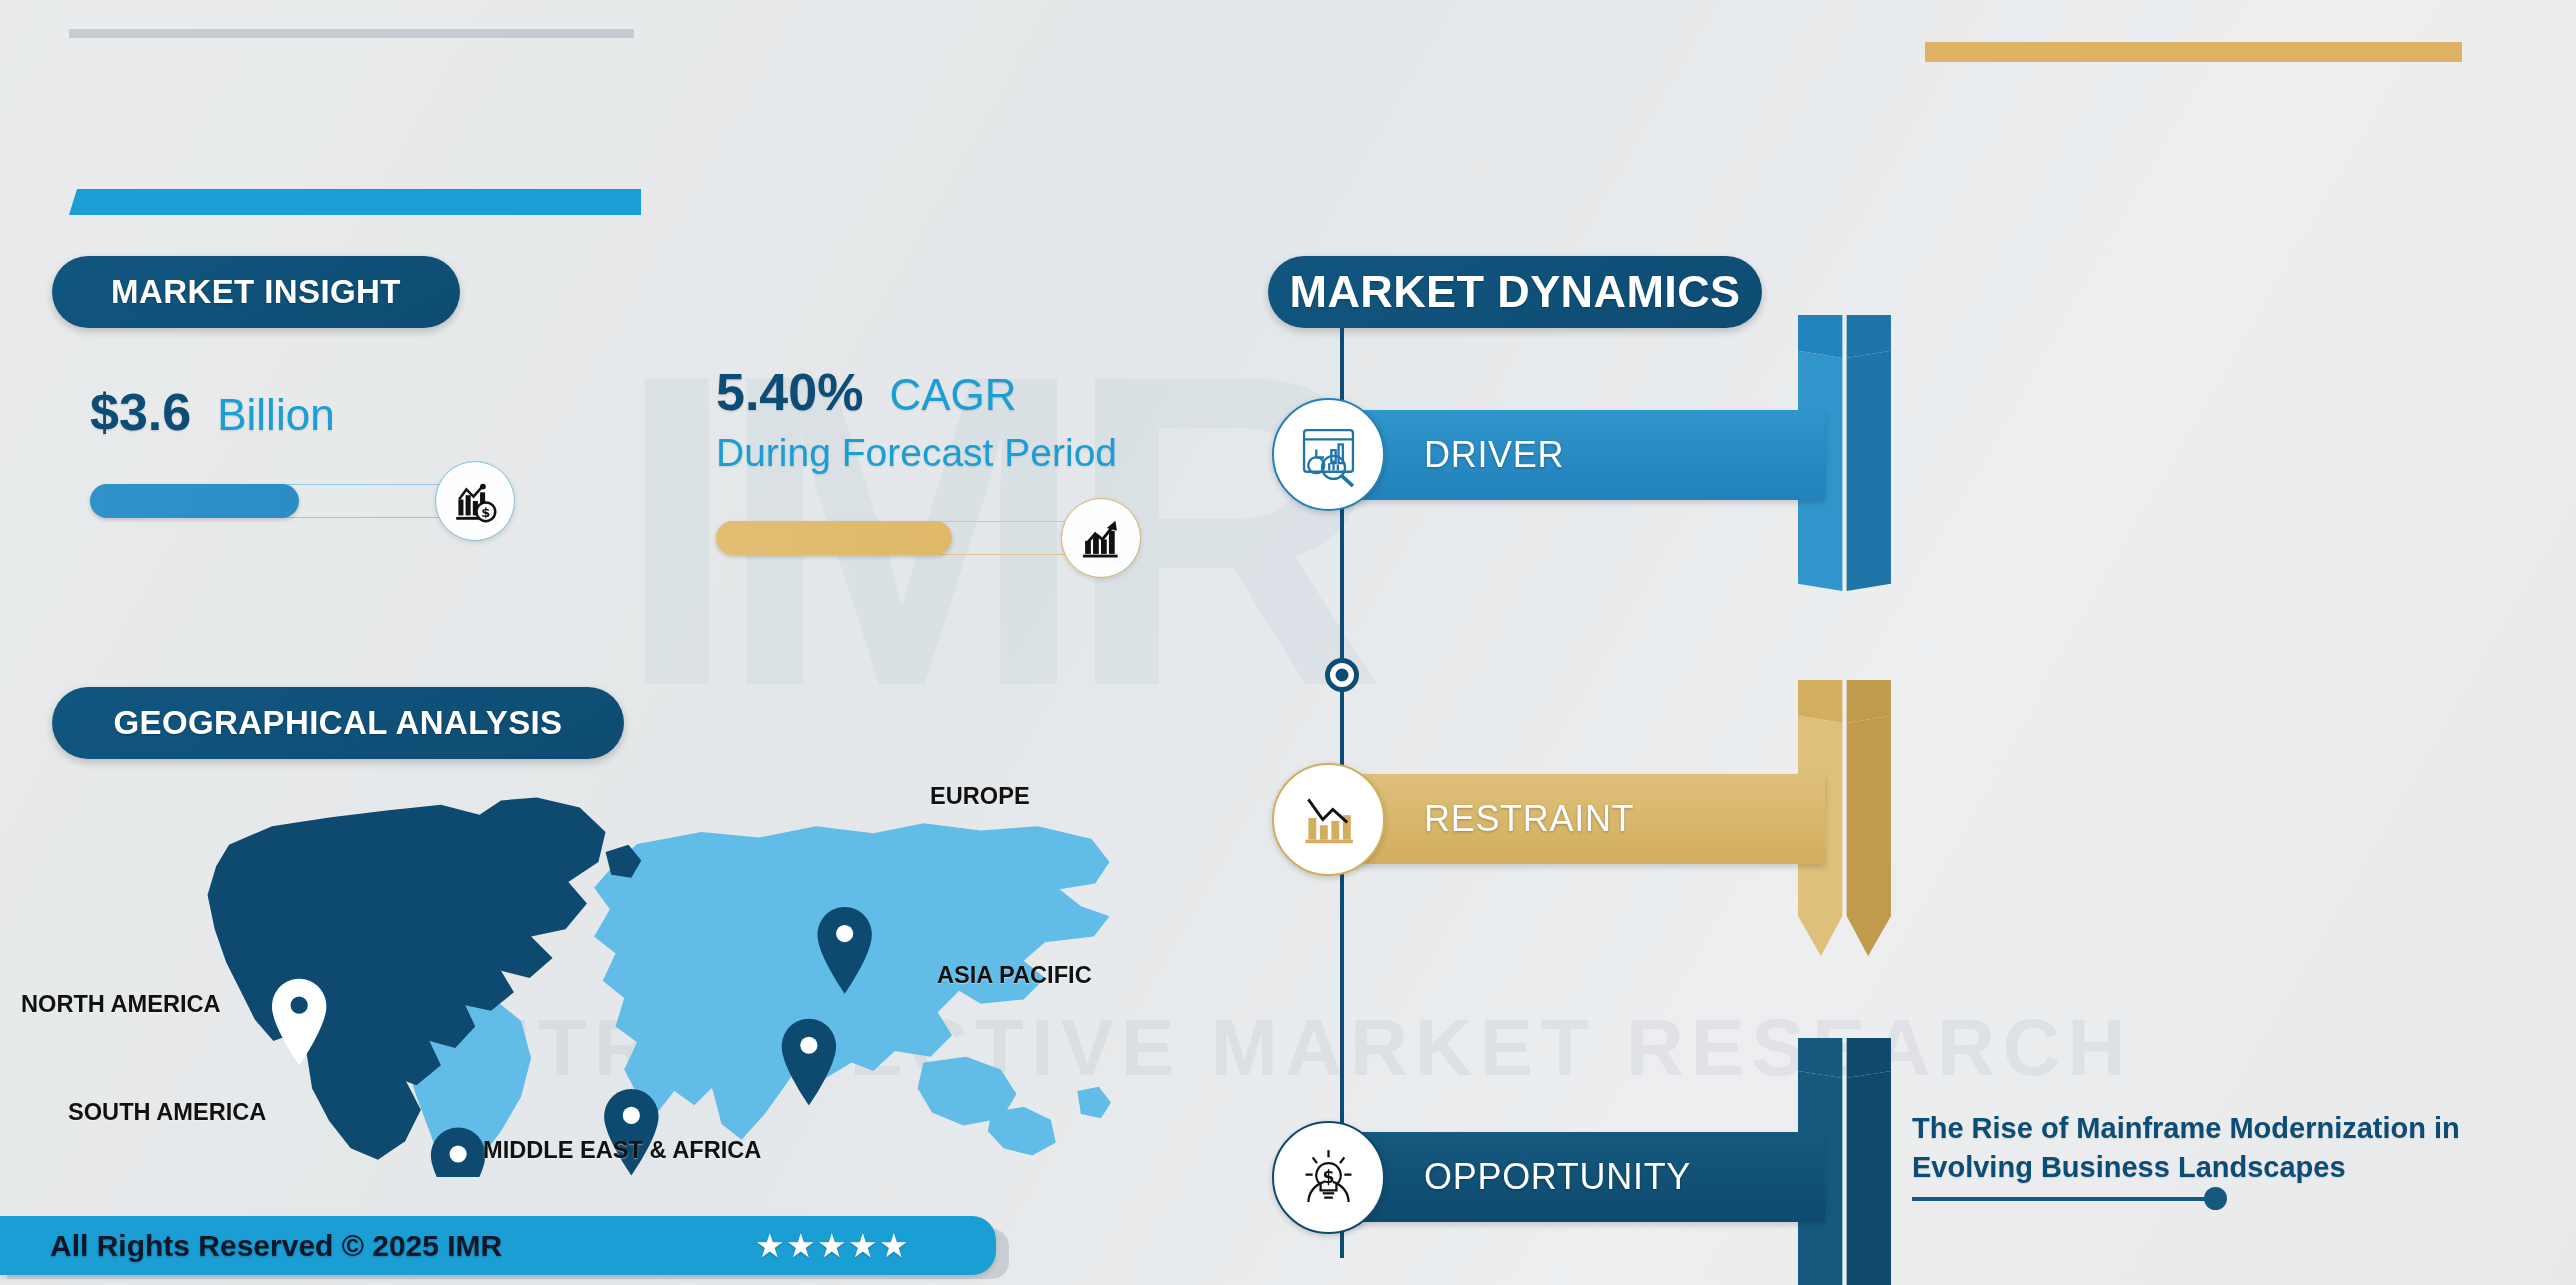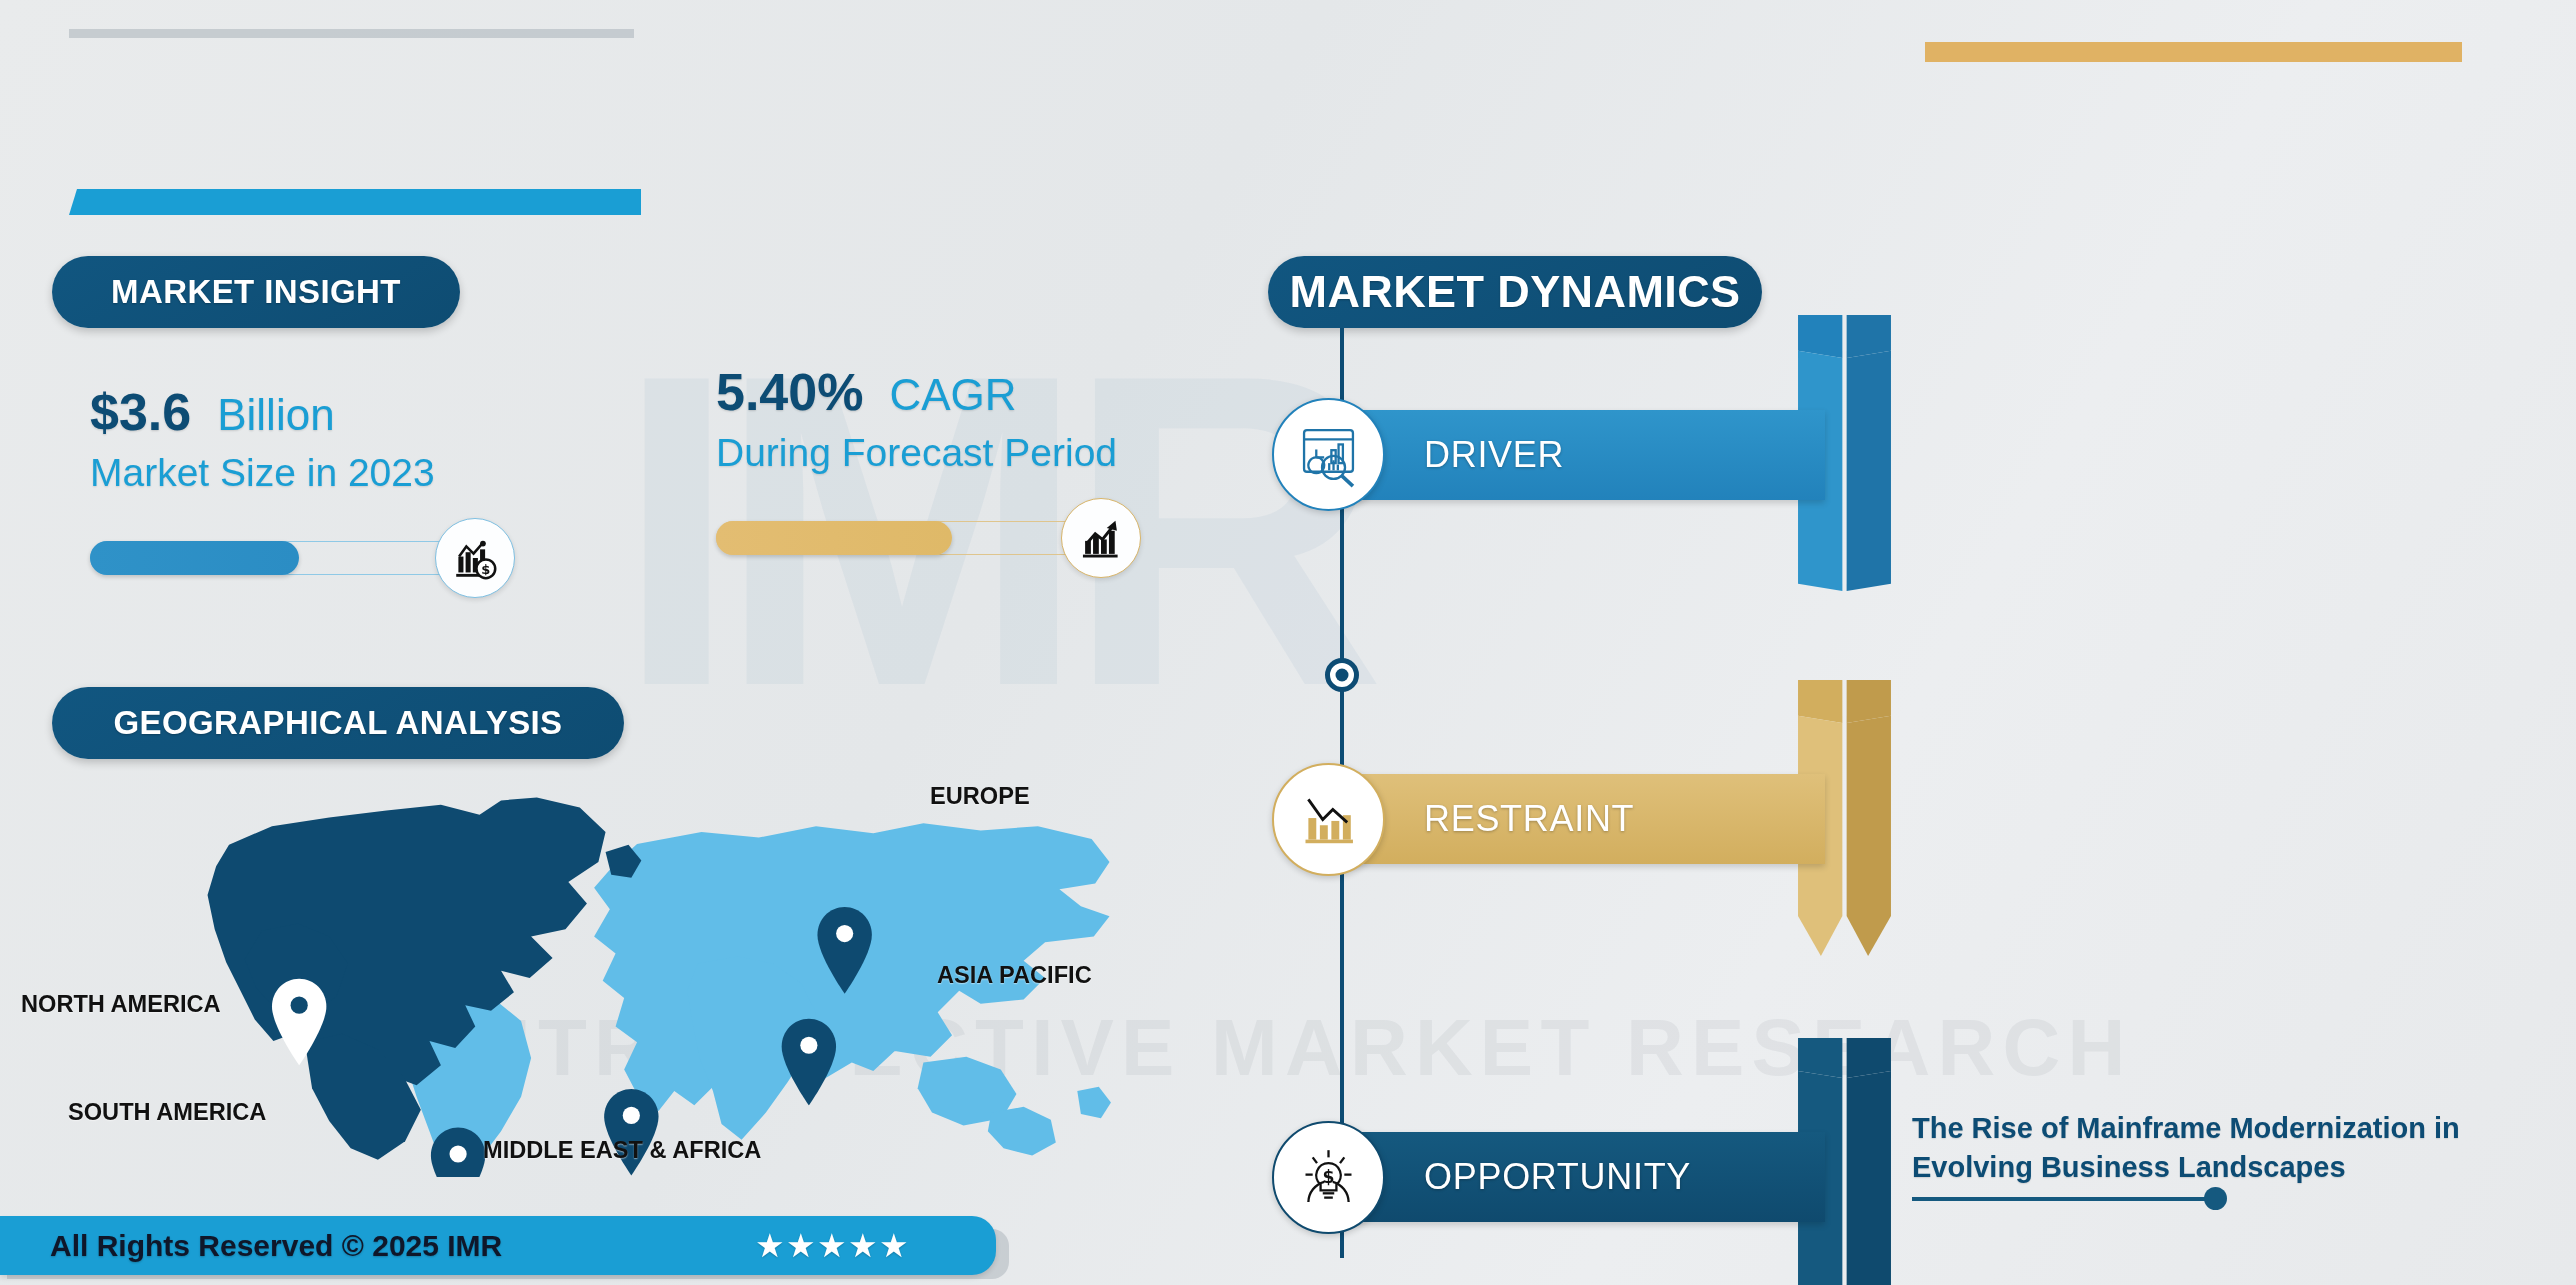--- a/index.html
+++ b/index.html
@@ -208,21 +208,20 @@
   <div class="hdr-accent"></div>
 
   <div class="pill" id="pill-insight">
     <span>MARKET INSIGHT</span>
   </div>
 
   <div class="stat" id="stat-size">
     <div class="stat-head">
       <span class="stat-value">$3.6</span><span class="stat-unit">Billion</span>
     </div>
-    <div class="stat-sub">Market Size in 2023</div>
     <div class="bar-wrap">
       <div class="bar-track"></div>
       <div class="bar-fill" style="width:209px"></div>
       <div class="bar-badge">
         <svg width="52" height="52" viewBox="0 0 72 72">
           <polyline points="14,34 24,20 34,30 46,16" stroke="#111" stroke-width="3.5" fill="none"></polyline>
           <circle cx="47" cy="16" r="4" fill="#111"></circle>
           <rect x="13" y="34" width="7" height="22" fill="#111"></rect>
           <rect x="23" y="28" width="7" height="28" fill="#111"></rect>
           <rect x="33" y="36" width="7" height="20" fill="#111"></rect>

